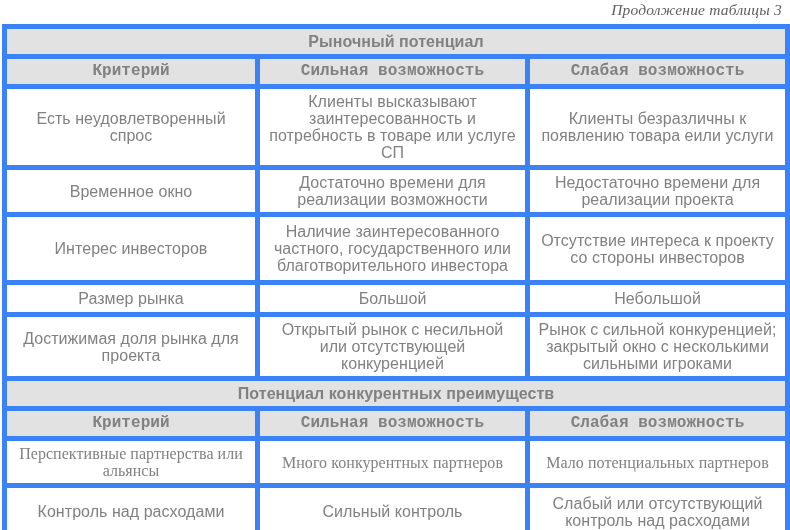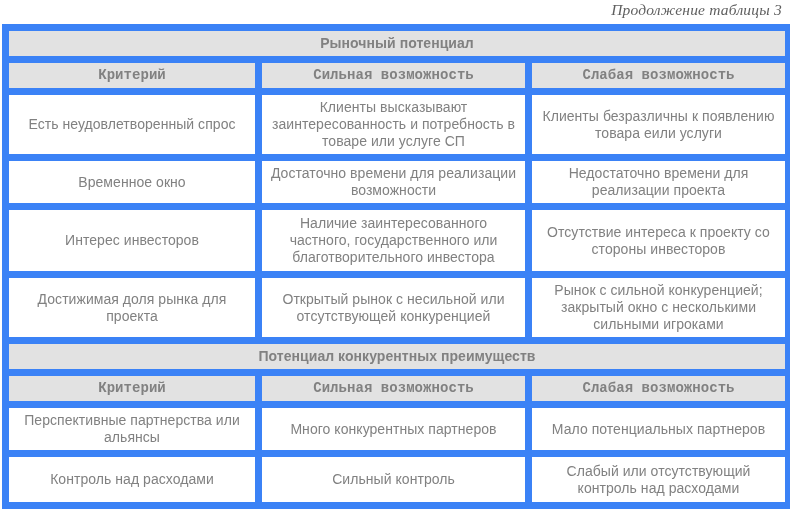--- a/index.html
+++ b/index.html
@@ -39,26 +39,26 @@
     top: 24px;
     width: 783px;
   }
   table.grid {
     border-collapse: collapse;
     table-layout: fixed;
     width: 783px;
     border: 1px solid #a6a6a6;
   }
   table.grid td {
-    border: 7px solid #3b82f6;
+    border: 5px solid #3b82f6;
     vertical-align: middle;
     text-align: center;
     padding: 4px 6px;
     box-sizing: border-box;
-    font-size: 14px;
+    font-size: 16px;
     line-height: 17px;
     color: #818181;
     letter-spacing: 0.05px;
   }
   .col-a { width: 253px; }
   .col-b { width: 270px; }
   .col-c { width: 260px; }
 
   td.section-head {
     background: #e2e2e2;
@@ -77,21 +77,21 @@
     letter-spacing: 0.15px;
     height: 27px;
     padding: 3px 6px;
     font-family: Liberation Mono, monospace;
   }
   tr.r-tall td { height: 53px; }
   tr.r-mid  td { height: 47px; }
   tr.r-xtall td { height: 68px; }
   tr.r-short td { height: 32px; }
   tr.r-body td { height: 52px; }
-  tr.r-slim td { height: 33px; }
+  tr.r-slim td { height: 33px; font-family: Liberation Serif, serif; }
 </style>
 </head>
 <body>
 
 <div class="page">
 
   <div class="running-head">Продолжение таблицы 3</div>
 
   <div class="table-wrap">
     <table class="grid">
@@ -119,20 +119,25 @@
         <tr class="r-mid">
           <td>Временное окно</td>
           <td>Достаточно времени для реализации возможности</td>
           <td>Недостаточно времени для реализации проекта</td>
         </tr>
         <tr class="r-xtall">
           <td>Интерес инвесторов</td>
           <td>Наличие заинтересованного частного, государственного или благотворительного инвестора</td>
           <td>Отсутствие интереса к проекту со стороны инвесторов</td>
         </tr>
+        <tr class="r-short">
+          <td>Размер рынка</td>
+          <td>Большой</td>
+          <td>Небольшой</td>
+        </tr>
         <tr class="r-body">
           <td>Достижимая доля рынка для проекта</td>
           <td>Открытый рынок с несильной или отсутствующей конкуренцией</td>
           <td>Рынок с сильной конкуренцией; закрытый окно с несколькими сильными игроками</td>
         </tr>
 
         <tr>
           <td class="section-head" colspan="3">Потенциал конкурентных преимуществ</td>
         </tr>
         <tr>

